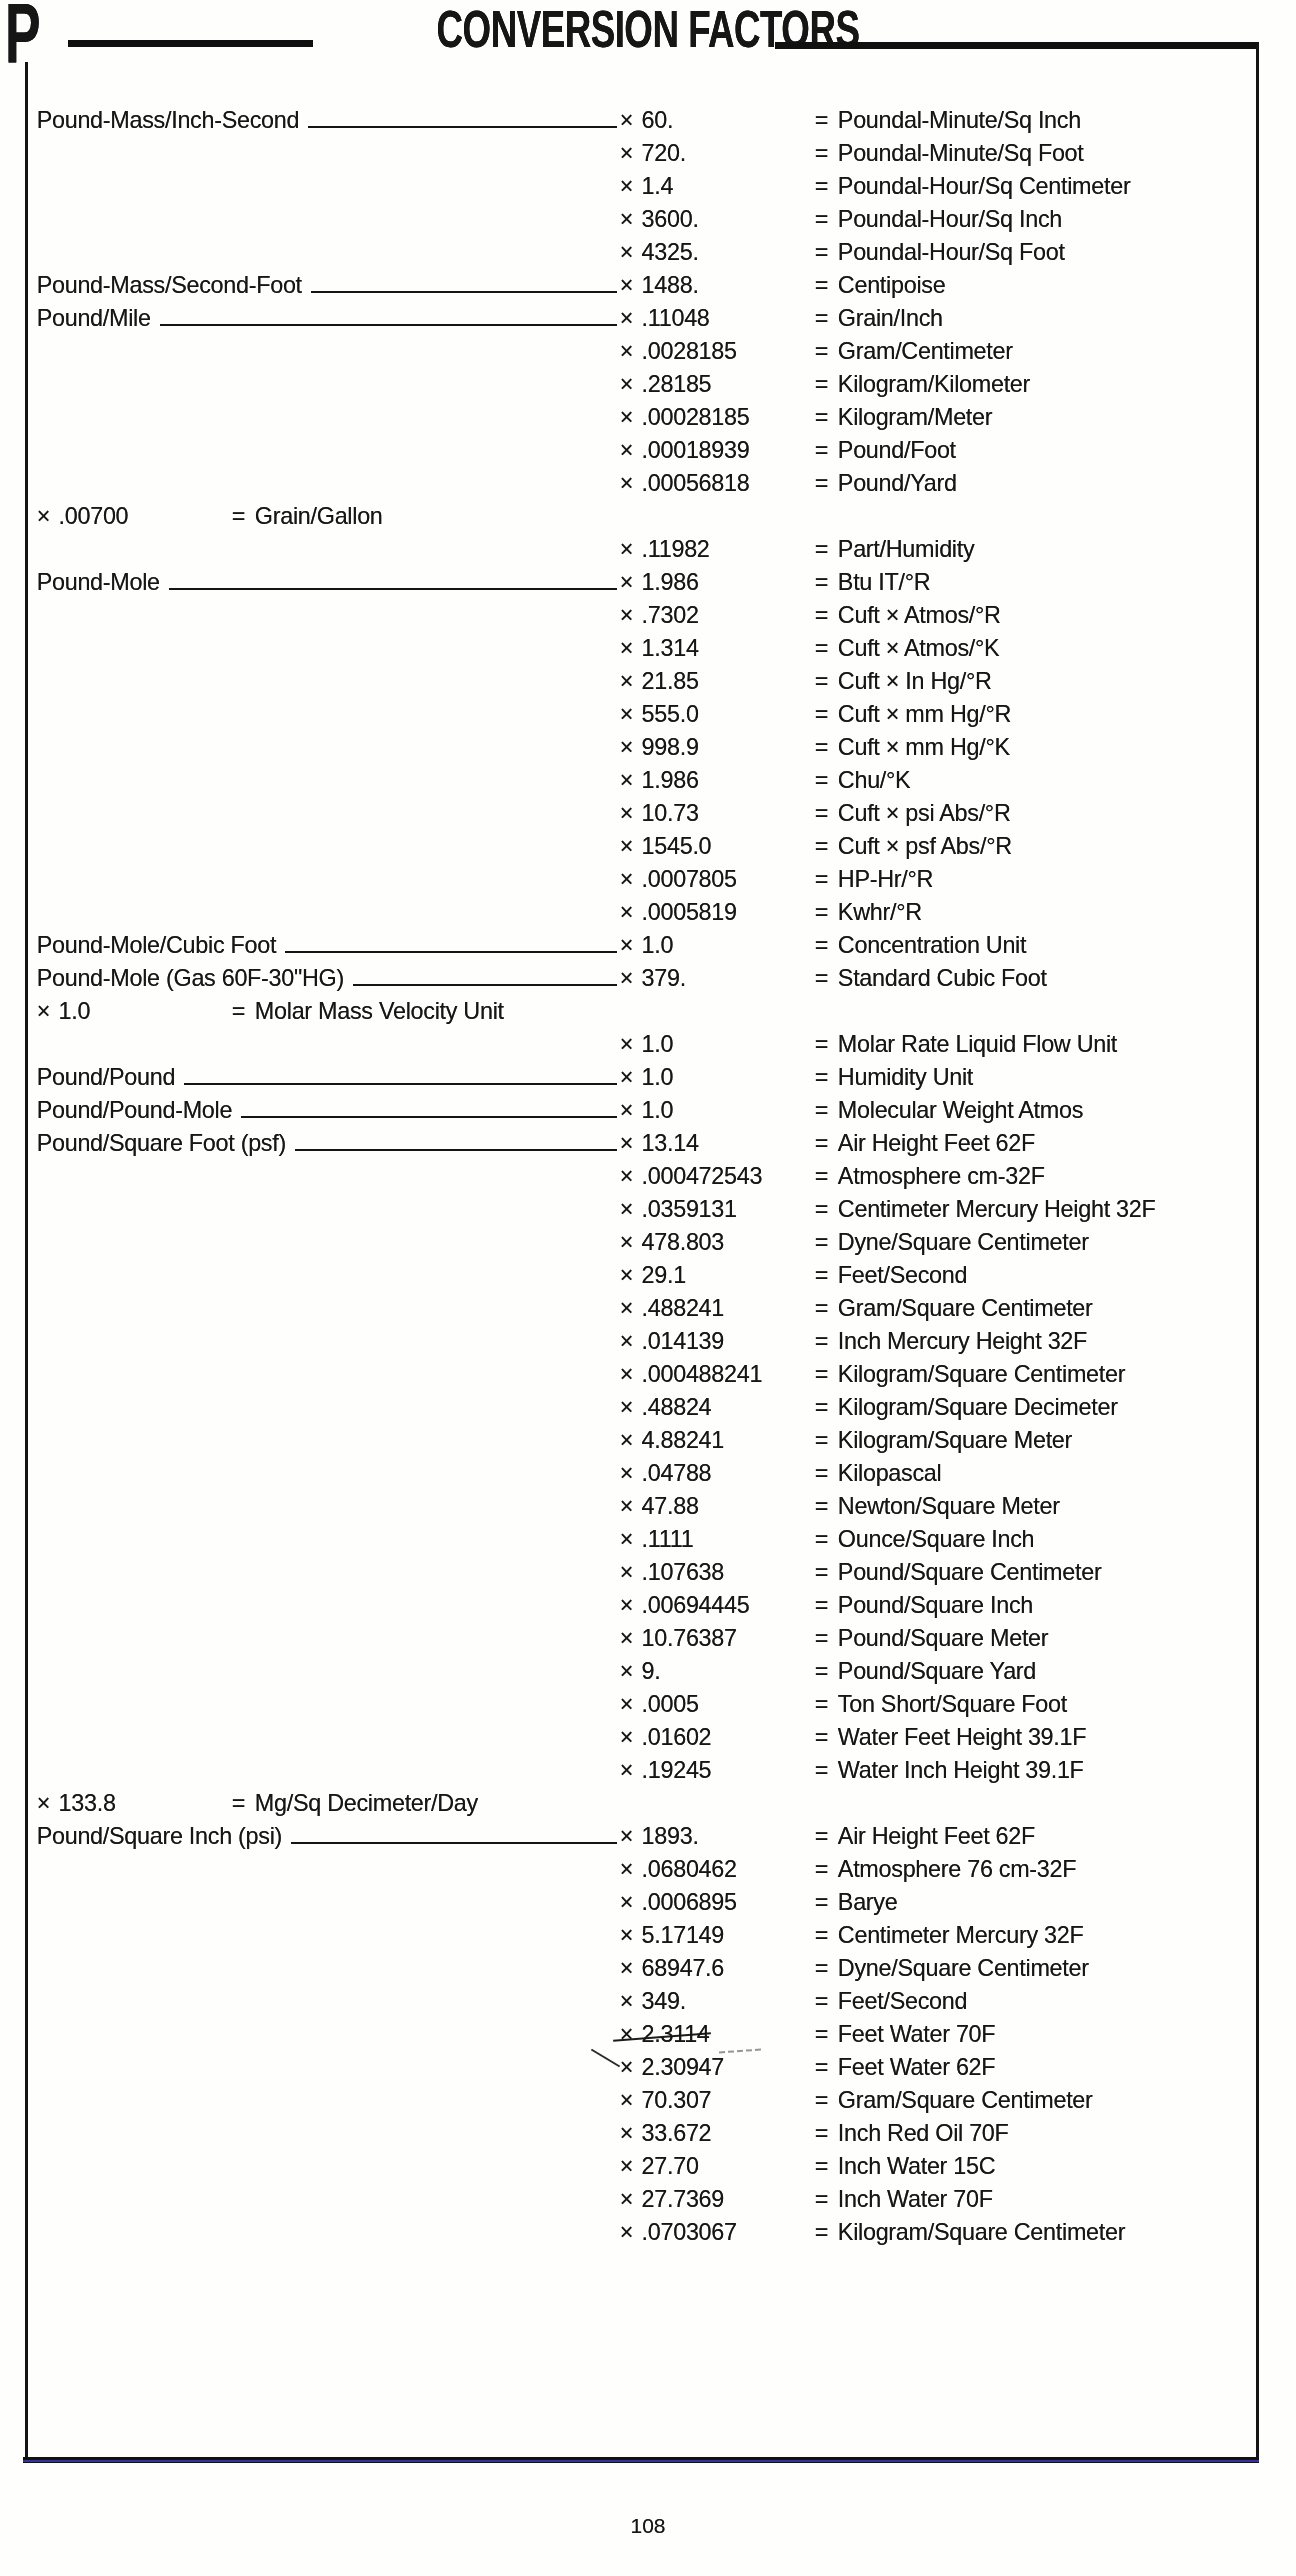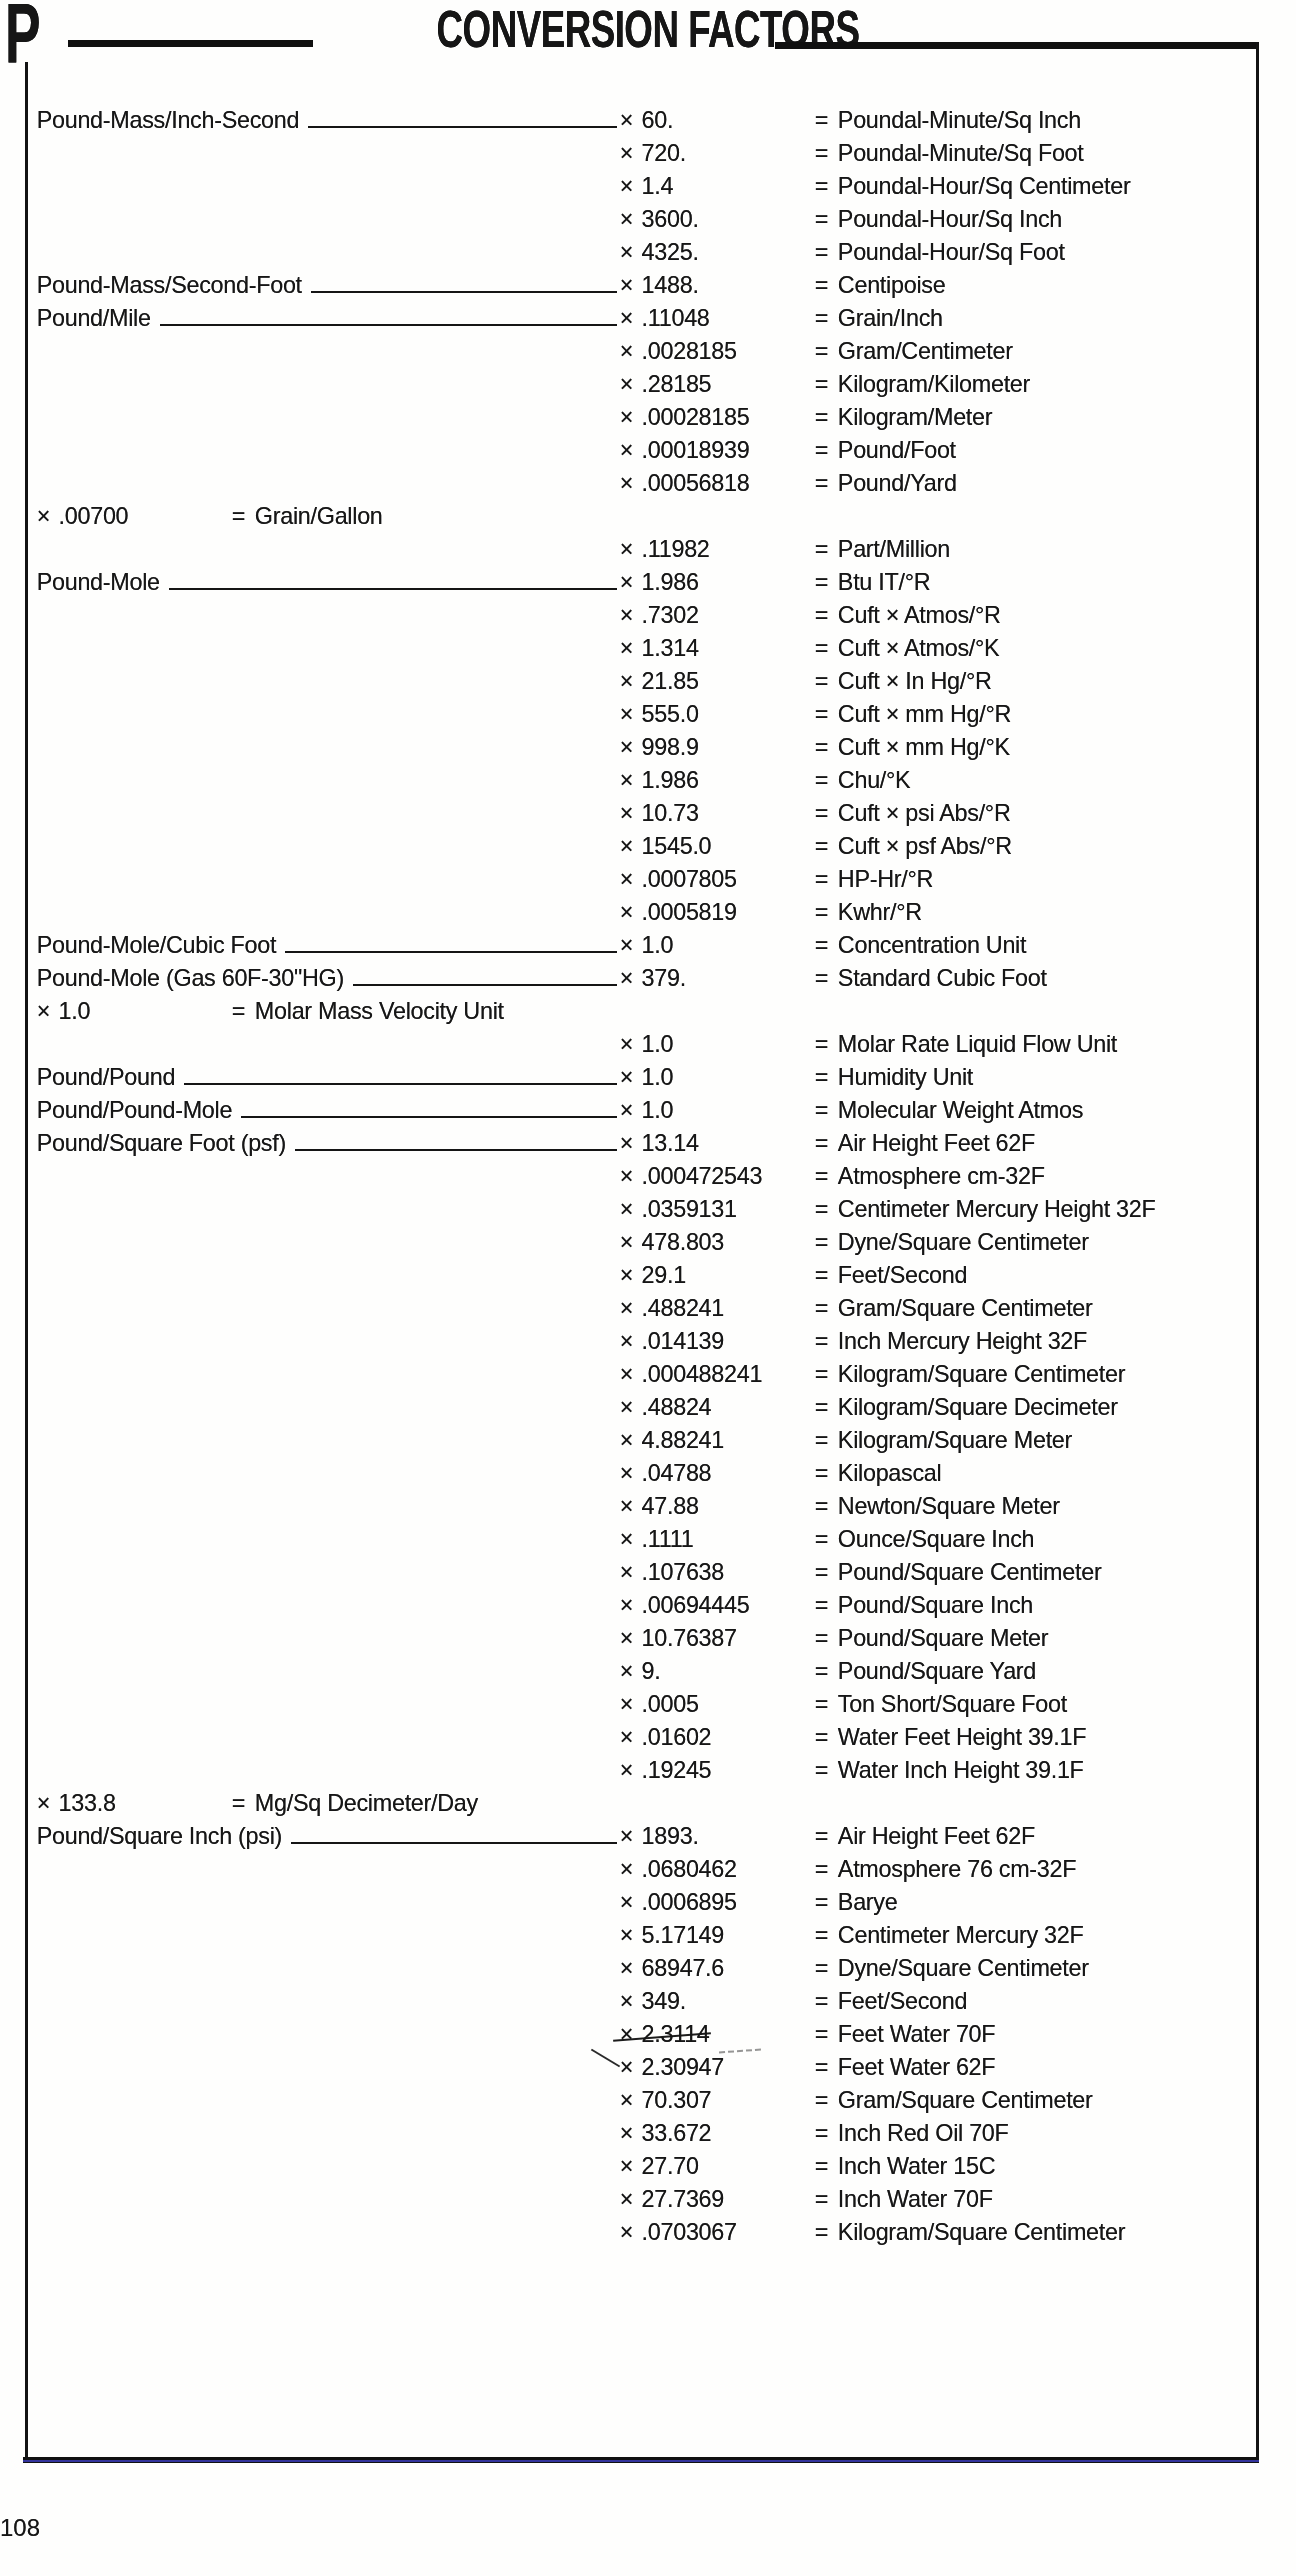--- a/index.html
+++ b/index.html
@@ -58,21 +58,21 @@
     border-top:2px solid #2a2a2a;transform:rotate(31deg);
   }
   .row.struck .value{position:relative;display:inline-block;}
   .row.struck .value::after{
     content:"";position:absolute;right:-51px;bottom:-5.2px;width:42px;height:0;
     border-top:2px dashed rgba(45,45,45,.5);transform:rotate(-4deg);
   }
   
   .page-number{
     position:absolute;left:0;top:2514px;width:100%;
-    text-align:left;font-size:24px;letter-spacing:0;
+    text-align:center;font-size:21px;letter-spacing:0;
     text-shadow:0 0 0.3px rgba(0,0,0,.6);
   }
 </style>
 </head>
 <body>
 
 <div class="page">
 
   <div class="section-letter">P</div>
   <div class="rule rule-left"></div>
@@ -155,21 +155,21 @@
         <div class="factor-cell"><span class="factor-inner"><span class="mult">×</span><span class="value">.00056818</span></span></div>
         <div class="result-cell"><span class="eq">=</span><span>Pound/Yard</span></div>
       </div>
       <div class="row">
         <div class="factor-cell"><span class="factor-inner"><span class="mult">×</span><span class="value">.00700</span></span></div>
         <div class="result-cell"><span class="eq">=</span><span>Grain/Gallon</span></div>
       </div>
       <div class="row">
         <div class="label-cell"></div>
         <div class="factor-cell"><span class="factor-inner"><span class="mult">×</span><span class="value">.11982</span></span></div>
-        <div class="result-cell"><span class="eq">=</span><span>Part/Million</span></div>
+        <div class="result-cell"><span class="eq">=</span><span>Part/Humidity</span></div>
       </div>
       <div class="row">
         <div class="label-cell">
           <span>Pound-Mole</span>
           <span class="leader"></span>
         </div>
         <div class="factor-cell"><span class="factor-inner"><span class="mult">×</span><span class="value">1.986</span></span></div>
         <div class="result-cell"><span class="eq">=</span><span>Btu IT/°R</span></div>
       </div>
       <div class="row">

